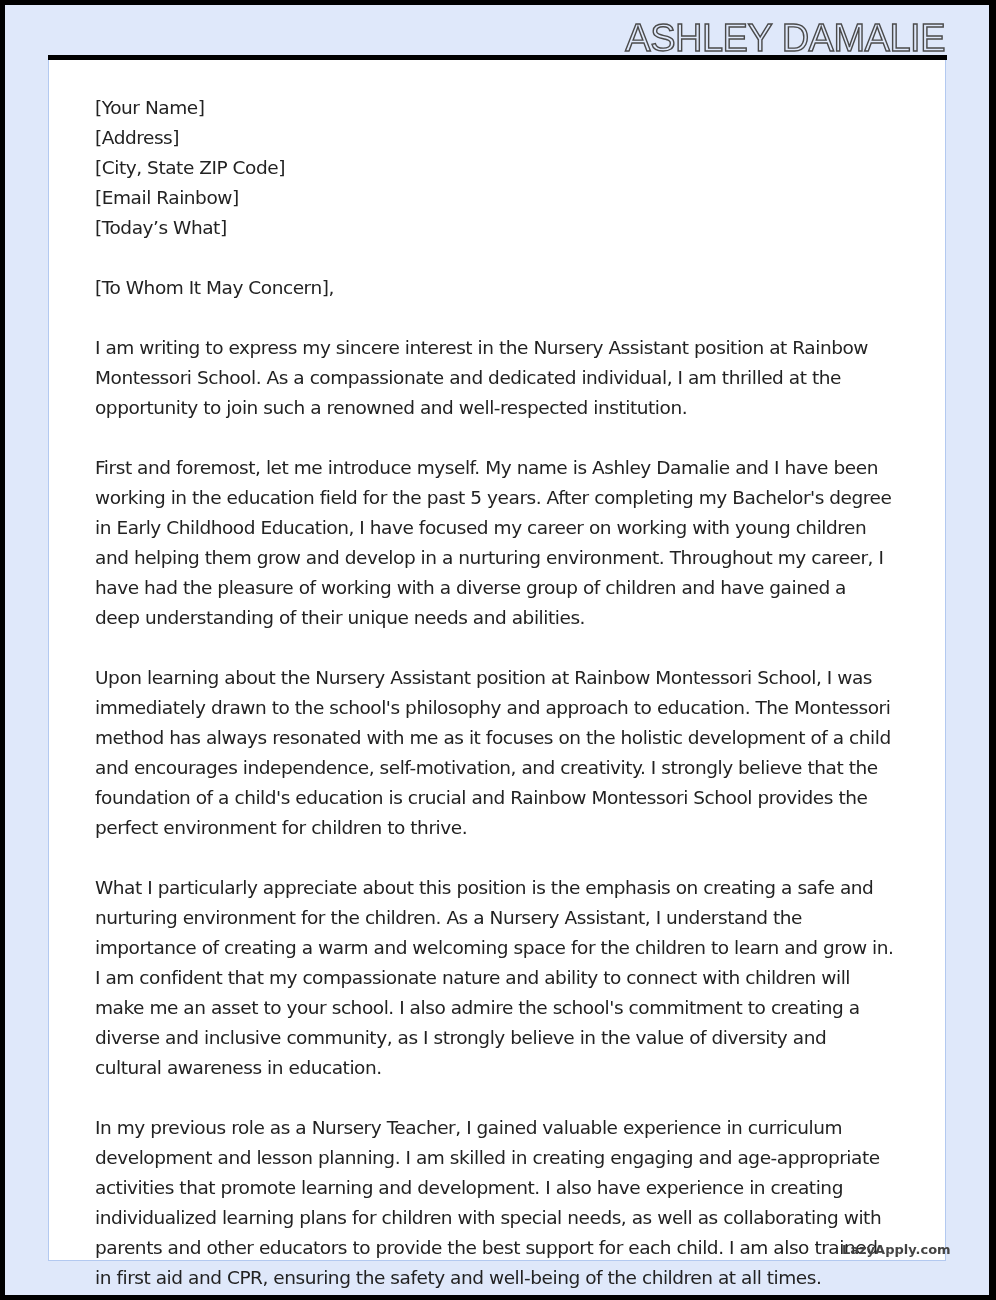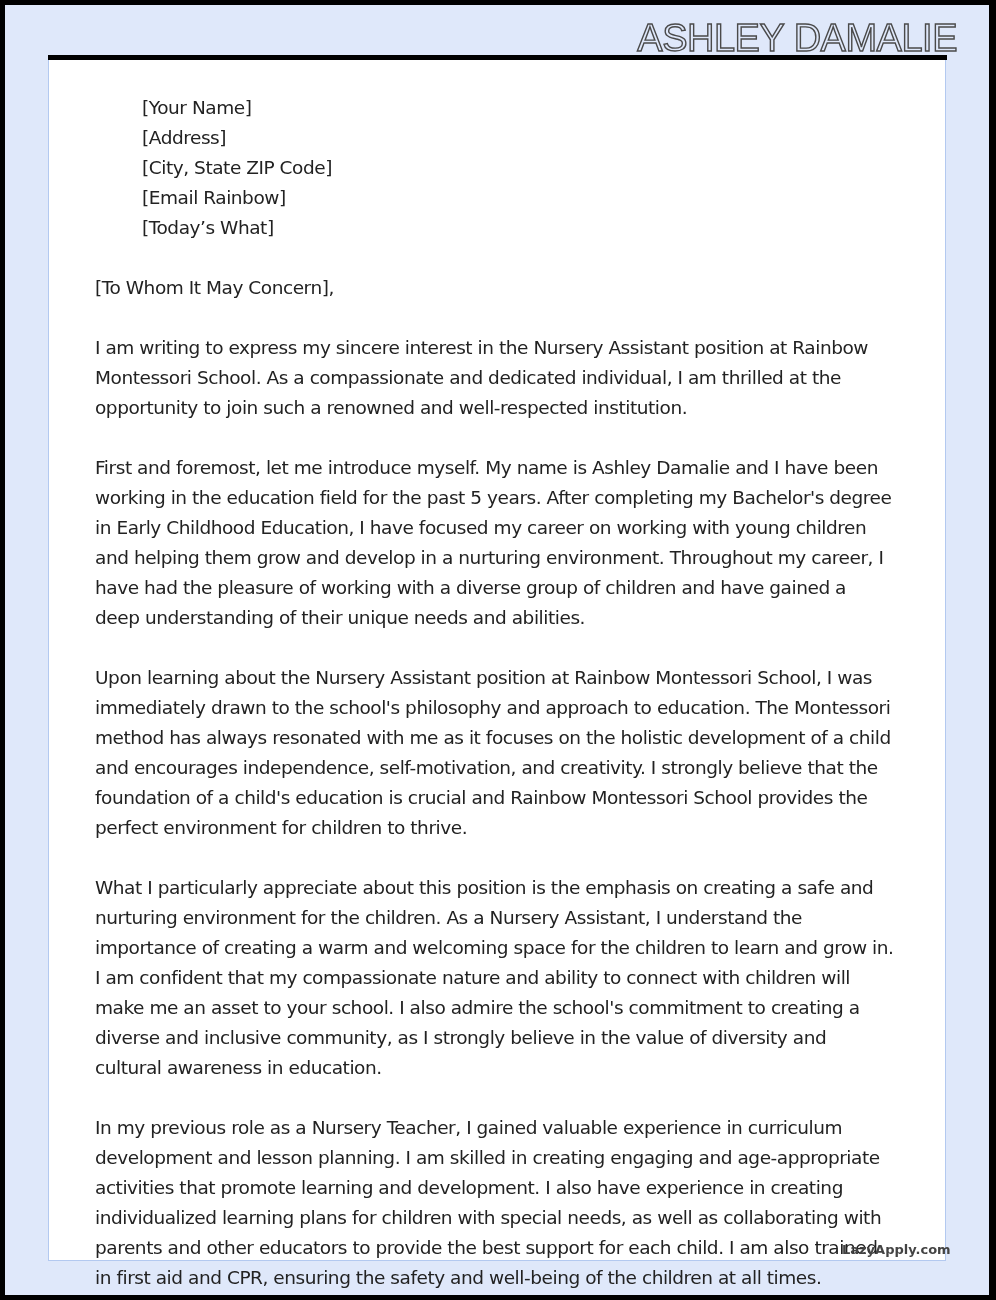--- a/index.html
+++ b/index.html
@@ -6,41 +6,41 @@
   body {
     width: 996px; height: 1300px; overflow: hidden;
     background: #000;
     font-family: "DejaVu Sans", sans-serif;
   }
   .frame {
     position: absolute; left: 5px; top: 5px; width: 984px; height: 1290px;
     background: #dfe8fa; overflow: hidden;
   }
   .name {
-    position: absolute; right: 32px; top: 12px;
+    position: absolute; right: 44px; top: 12px;
     font-family: "Liberation Sans", sans-serif;
     font-size: 38px; letter-spacing: -0.5px;
     color: #dfe8fa;
     -webkit-text-stroke: 1.4px #4a4a4a;
     white-space: nowrap;
   }
   .rule {
     position: absolute; left: 43px; top: 50px; width: 899px; height: 5px; background: #000;
   }
   .page {
     position: absolute; left: 43px; top: 55px; width: 896px; height: 1200px;
     background: #fff; border: 1.5px solid #b3c9f0; border-top: none;
   }
   .content {
     position: absolute; left: 95px; top: 93px; width: 800px;
     font-size: 18.5px; line-height: 30px; color: #222;
     letter-spacing: -0.45px;
   }
   .content p { margin: 0 0 30px 0; }
-  .content .line { display: block; margin-left: 47px; }
+  .content .line { display: block; }
   .watermark {
     position: absolute; left: 842px; top: 1242px; font-size: 13px; color: #444; font-weight: bold;
   }
 </style>
 </head>
 <body>
 
 <div class="frame">
   <div class="name">ASHLEY DAMALIE</div>
   <div class="rule"></div>

